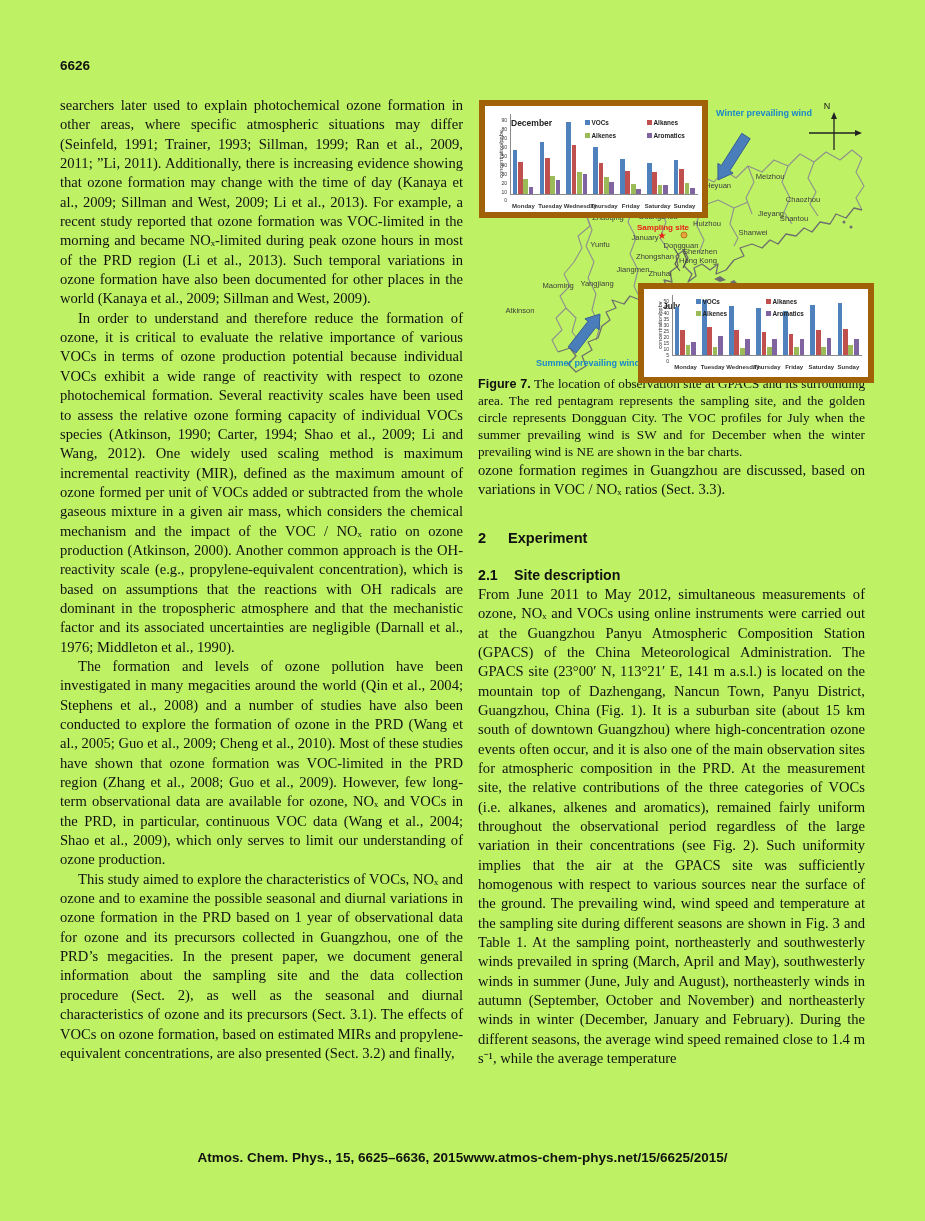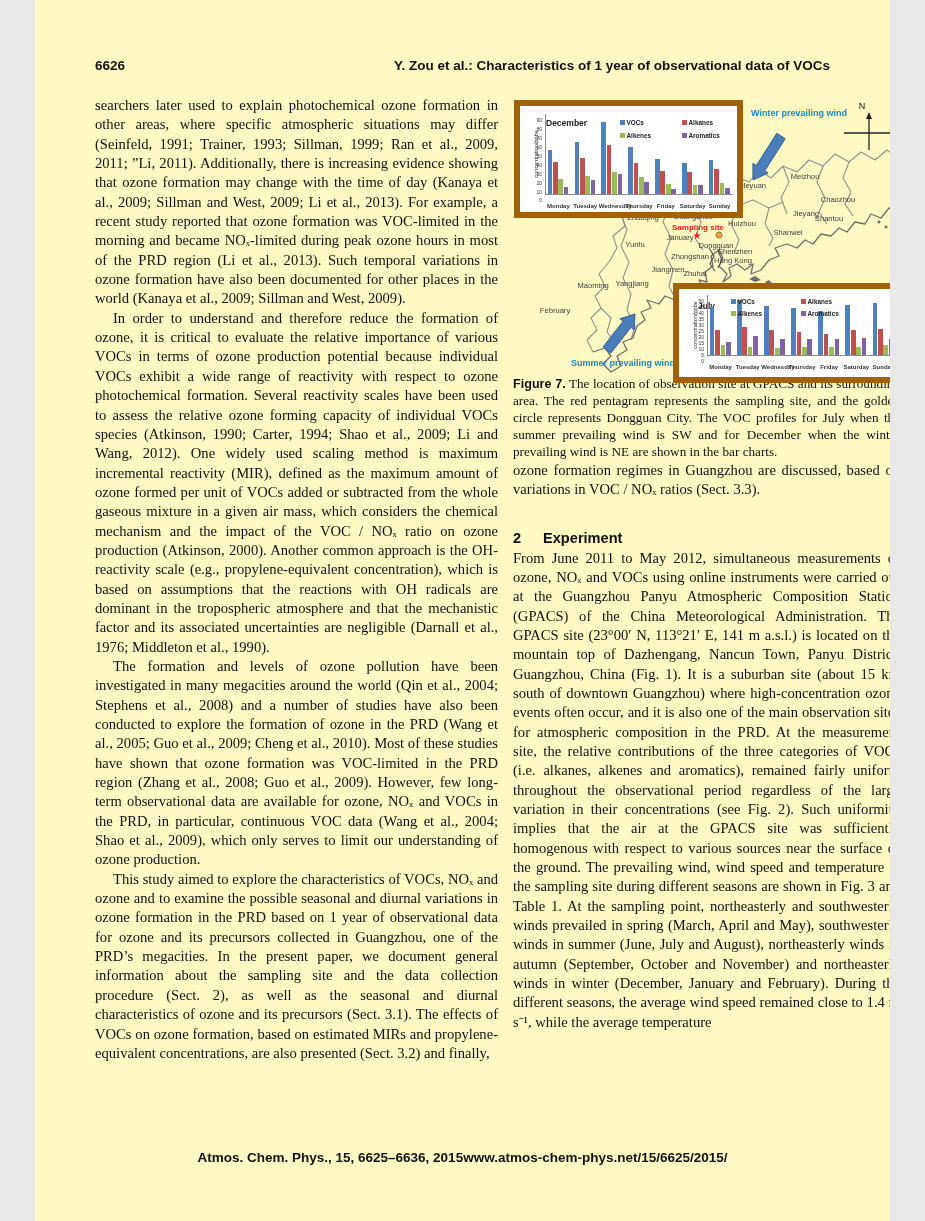--- a/index.html
+++ b/index.html
@@ -1,16 +1,16 @@
 <!DOCTYPE html>
 <html><head>
 <meta charset="utf-8">
 <style>
   html,body{margin:0;padding:0;background:#e8e8e8;}
-  .page{position:relative;width:855px;height:1221px;background:#fef9c3;margin:0 auto;overflow:hidden;
+  .page{position:relative;width:925px;height:1221px;background:#bef264;margin:0 auto;overflow:hidden;
         font-family:"Liberation Serif",serif;color:#111;}
   .hdr{position:absolute;top:58px;left:60px;right:60px;display:flex;justify-content:space-between;
        font-family:"Liberation Sans",sans-serif;font-weight:bold;font-size:13.5px;}
   .col{position:absolute;text-align:justify;font-size:14.6px;line-height:19.35px;}
   .col p{margin:0;}
   .col p.ind{text-indent:18px;}
   #leftcol{left:60px;top:96px;width:403px;}
   #rightcol{left:478px;top:98px;width:387px;}
   
   .figure{position:relative;width:387px;height:278px;}
@@ -48,21 +48,20 @@
   .ftr{position:absolute;top:1150px;left:60px;right:60px;display:flex;justify-content:center;
        font-family:"Liberation Sans",sans-serif;font-weight:bold;font-size:13.5px;}
 </style>
 </head>
 <body>
 
 <div class="page">
 
   <div class="hdr">
     <span>6626</span>
-    <span>Y. Zou et al.: Characteristics of 1 year of observational data of VOCs</span>
   </div>
 
   <div class="col" id="leftcol">
     <p>searchers later used to explain photochemical ozone formation in other areas, where specific atmospheric situations may differ (Seinfeld, 1991; Trainer, 1993; Sillman, 1999; Ran et al., 2009, 2011; ”Li, 2011). Additionally, there is increasing evidence showing that ozone formation may change with the time of day (Kanaya et al., 2009; Sillman and West, 2009; Li et al., 2013). For example, a recent study reported that ozone formation was VOC-limited in the morning and became NOₓ-limited during peak ozone hours in most of the PRD region (Li et al., 2013). Such temporal variations in ozone formation have also been documented for other places in the world (Kanaya et al., 2009; Sillman and West, 2009).</p>
     <p class="ind">In order to understand and therefore reduce the formation of ozone, it is critical to evaluate the relative importance of various VOCs in terms of ozone production potential because individual VOCs exhibit a wide range of reactivity with respect to ozone photochemical formation. Several reactivity scales have been used to assess the relative ozone forming capacity of individual VOCs species (Atkinson, 1990; Carter, 1994; Shao et al., 2009; Li and Wang, 2012). One widely used scaling method is maximum incremental reactivity (MIR), defined as the maximum amount of ozone formed per unit of VOCs added or subtracted from the whole gaseous mixture in a given air mass, which considers the chemical mechanism and the impact of the VOC / NOₓ ratio on ozone production (Atkinson, 2000). Another common approach is the OH-reactivity scale (e.g., propylene-equivalent concentration), which is based on assumptions that the reactions with OH radicals are dominant in the tropospheric atmosphere and that the mechanistic factor and its associated uncertainties are negligible (Darnall et al., 1976; Middleton et al., 1990).</p>
     <p class="ind">The formation and levels of ozone pollution have been investigated in many megacities around the world (Qin et al., 2004; Stephens et al., 2008) and a number of studies have also been conducted to explore the formation of ozone in the PRD (Wang et al., 2005; Guo et al., 2009; Cheng et al., 2010). Most of these studies have shown that ozone formation was VOC-limited in the PRD region (Zhang et al., 2008; Guo et al., 2009). However, few long-term observational data are available for ozone, NOₓ and VOCs in the PRD, in particular, continuous VOC data (Wang et al., 2004; Shao et al., 2009), which only serves to limit our understanding of ozone production.</p>
     <p class="ind">This study aimed to explore the characteristics of VOCs, NOₓ and ozone and to examine the possible seasonal and diurnal variations in ozone formation in the PRD based on 1 year of observational data for ozone and its precursors collected in Guangzhou, one of the PRD’s megacities. In the present paper, we document general information about the sampling site and the data collection procedure (Sect. 2), as well as the seasonal and diurnal characteristics of ozone and its precursors (Sect. 3.1). The effects of VOCs on ozone formation, based on estimated MIRs and propylene-equivalent concentrations, are also presented (Sect. 3.2) and finally,</p>
   </div>
 
   <div class="col" id="rightcol">
@@ -260,41 +259,45 @@
         <span class="city " style="left: 167px; top: 140px;">January</span>
         <span class="city " style="left: 203px; top: 140px; margin-top: 8px;">Dongguan</span>
         <span class="city " style="left: 122px; top: 147px;">Yunfu</span>
         <span class="city " style="left: 177px; top: 159px;">Zhongshan</span>
         <span class="city " style="left: 222px; top: 154px;">Shenzhen</span>
         <span class="city " style="left: 220px; top: 163px;">Hong Kong</span>
         <span class="city " style="left: 155px; top: 172px;">Jiangmen</span>
         <span class="city " style="left: 182px; top: 176px;">Zhuhai</span>
         <span class="city " style="left: 80px; top: 188px;">Maoming</span>
         <span class="city " style="left: 119px; top: 186px;">Yangjiang</span>
-        <span class="city " style="left: 42px; top: 213px;">February</span>
+        <span class="city " style="left: 42px; top: 213px;">Atkinson</span>
         <span class="city " style="left: 240px; top: 88px;">Heyuan</span>
         <span class="city " style="left: 292px; top: 79px;">Meizhou</span>
         <span class="city " style="left: 325px; top: 102px;">Chaozhou</span>
         <span class="city " style="left: 293px; top: 116px;">Jieyang</span>
         <span class="city " style="left: 316px; top: 121px;">Shantou</span>
         <span class="city " style="left: 275px; top: 135px;">Shanwei</span>
       </div>
 
     <p class="caption">
       <b>Figure 7.</b>
       <span>The location of observation site at GPACS and its surrounding area. The red pentagram represents the sampling site, and the golden circle represents Dongguan City. The VOC profiles for July when the summer prevailing wind is SW and for December when the winter prevailing wind is NE are shown in the bar charts.</span>
     </p>
 
     <p class="p-after">ozone formation regimes in Guangzhou are discussed, based on variations in VOC / NOₓ ratios (Sect. 3.3).</p>
 
     <h2 class="sec">
       <span class="num">2</span>
       <span>Experiment</span>
     </h2>
 
+    <h3 class="sec">
+      <span class="num">2.1</span>
+      <span>Site description</span>
+    </h3>
 
     <p class="p-body">From June 2011 to May 2012, simultaneous measurements of ozone, NOₓ and VOCs using online instruments were carried out at the Guangzhou Panyu Atmospheric Composition Station (GPACS) of the China Meteorological Administration. The GPACS site (23°00′ N, 113°21′ E, 141 m a.s.l.) is located on the mountain top of Dazhengang, Nancun Town, Panyu District, Guangzhou, China (Fig. 1). It is a suburban site (about 15 km south of downtown Guangzhou) where high-concentration ozone events often occur, and it is also one of the main observation sites for atmospheric composition in the PRD. At the measurement site, the relative contributions of the three categories of VOCs (i.e. alkanes, alkenes and aromatics), remained fairly uniform throughout the observational period regardless of the large variation in their concentrations (see Fig. 2). Such uniformity implies that the air at the GPACS site was sufficiently homogenous with respect to various sources near the surface of the ground. The prevailing wind, wind speed and temperature at the sampling site during different seasons are shown in Fig. 3 and Table 1. At the sampling point, northeasterly and southwesterly winds prevailed in spring (March, April and May), southwesterly winds in summer (June, July and August), northeasterly winds in autumn (September, October and November) and northeasterly winds in winter (December, January and February). During the different seasons, the average wind speed remained close to 1.4 m s⁻¹, while the average temperature</p>
   </div>
 
   <div class="ftr">
     <span>Atmos. Chem. Phys., 15, 6625–6636, 2015</span>
     <span>www.atmos-chem-phys.net/15/6625/2015/</span>
   </div>
 
 </div>

